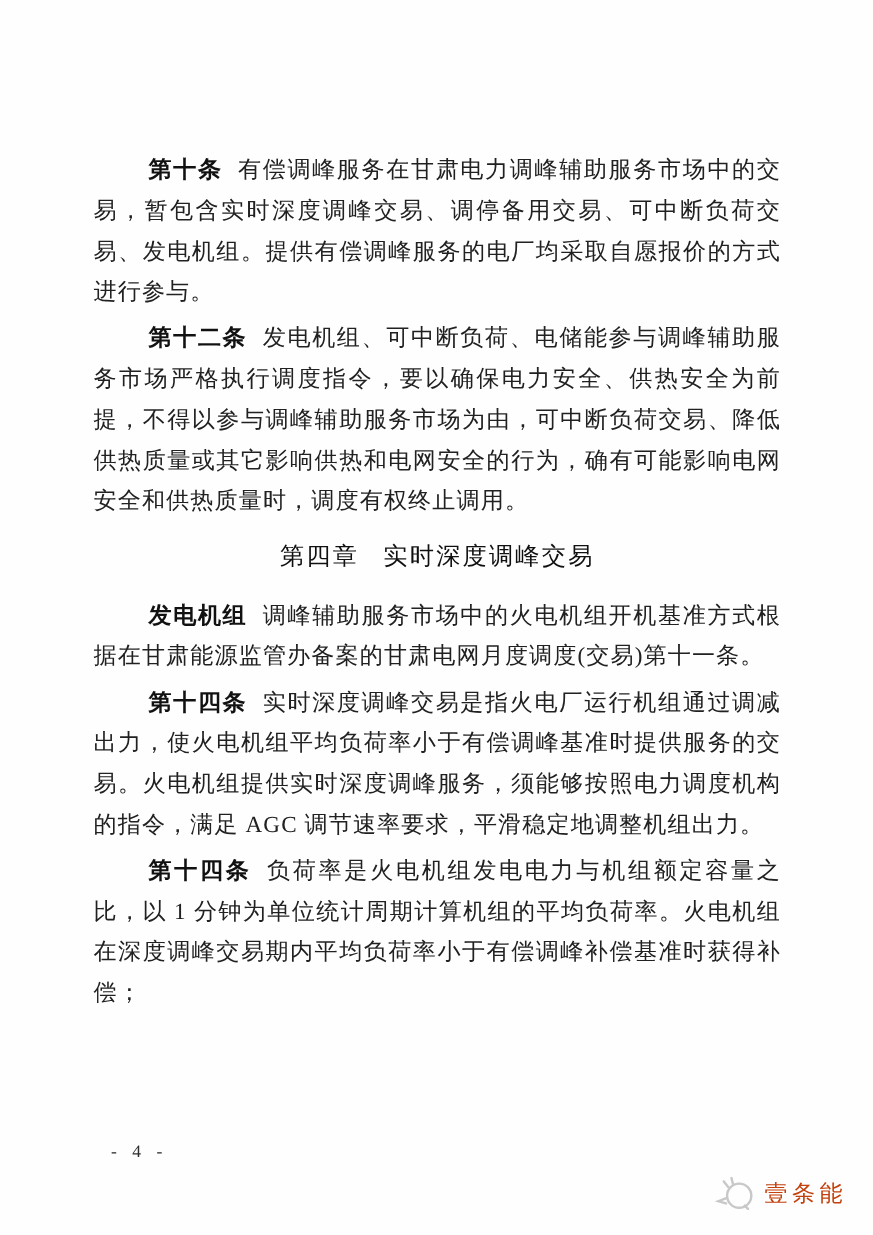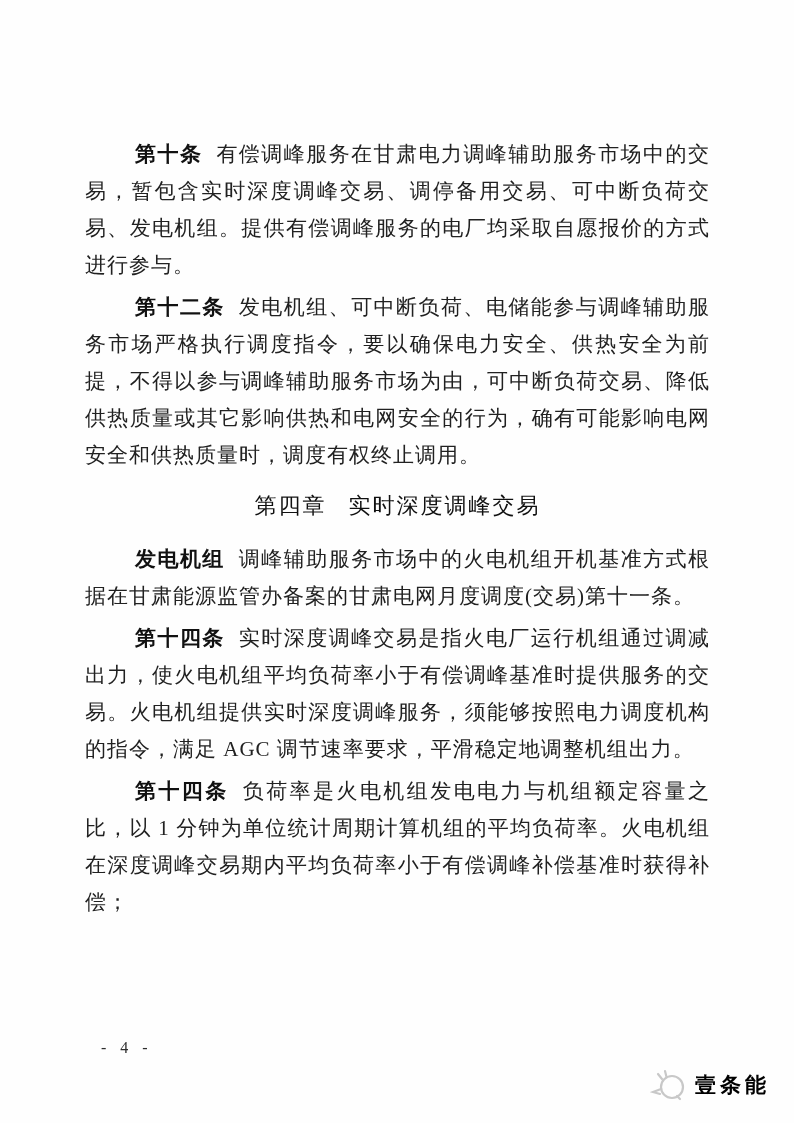--- a/index.html
+++ b/index.html
@@ -56,24 +56,24 @@
     color: #2e2e2e;
     font-family: "Liberation Serif", "DejaVu Serif", serif;
   }
   .watermark {
     position: absolute;
     right: 24px;
     top: 1068px;
     display: flex;
     align-items: center;
     gap: 7px;
-    color: #000000;
+    color: #c2410c;
     font-size: 21px;
     letter-spacing: 4px;
-    font-weight: bold;
+    font-weight: normal;
     font-family: "Liberation Sans", "DejaVu Sans", sans-serif;
   }
   .wm-icon {
     display: inline-flex;
     width: 38px;
     height: 34px;
   }
 </style>
 </head>
 <body>

